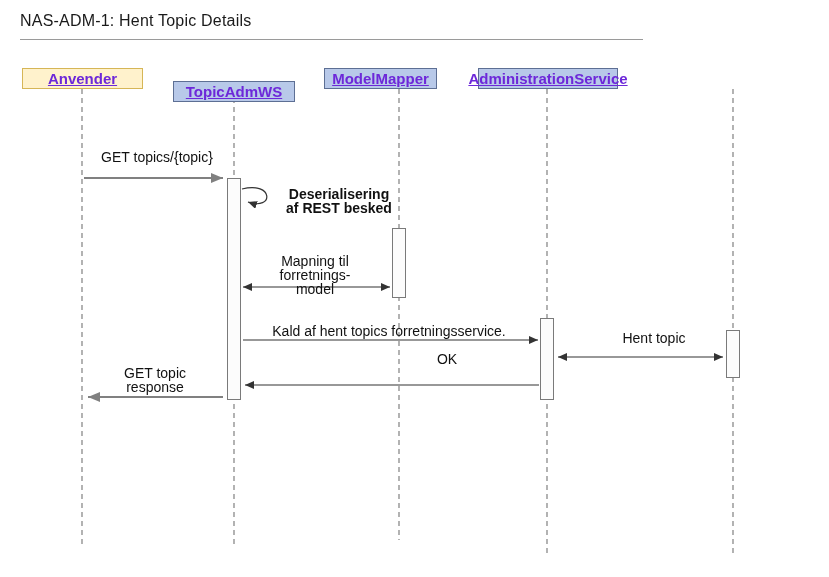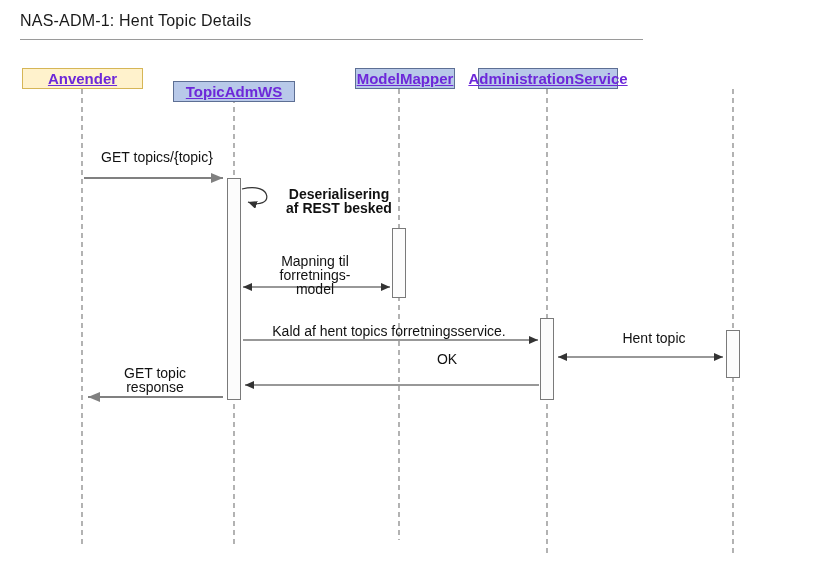--- a/index.html
+++ b/index.html
@@ -124,21 +124,21 @@
   <div class="activation" style="left:392px; top:228px; height:70px;"></div>
   <div class="activation" style="left:540px; top:318px; height:82px;"></div>
   <div class="activation" style="left:726px; top:330px; height:48px;"></div>
 
   <div class="actor user" style="left:22px; width:121px;">
     <span class="actor-label">Anvender</span>
   </div>
   <div class="actor service" style="left:173px; width:122px;margin-top:13px;">
     <span class="actor-label">TopicAdmWS</span>
   </div>
-  <div class="actor service" style="left:355px; width:100px;">
+  <div class="actor service" style="left:324px; width:113px;">
     <span class="actor-label">ModelMapper</span>
   </div>
   <div class="actor service" style="left:478px; width:140px;">
     <span class="actor-label">AdministrationService</span>
   </div>
 
   <div class="msg-label" style="left:82px; top:150px; width:150px;">GET topics/{topic}</div>
 
   <div class="msg-label bold" style="left:283px; top:187px; width:112px;">
     <div>Deserialisering</div>

